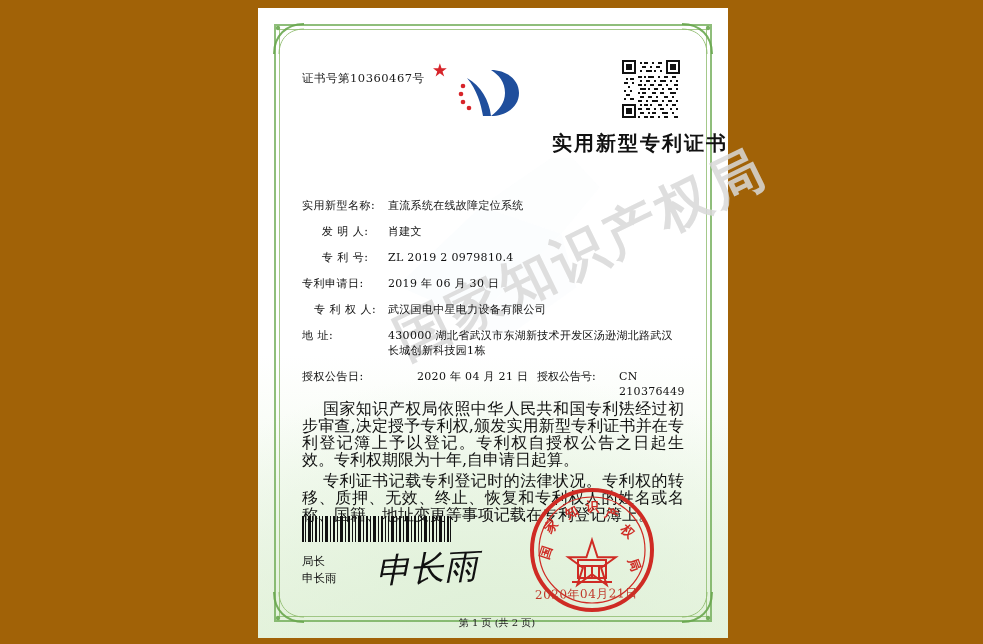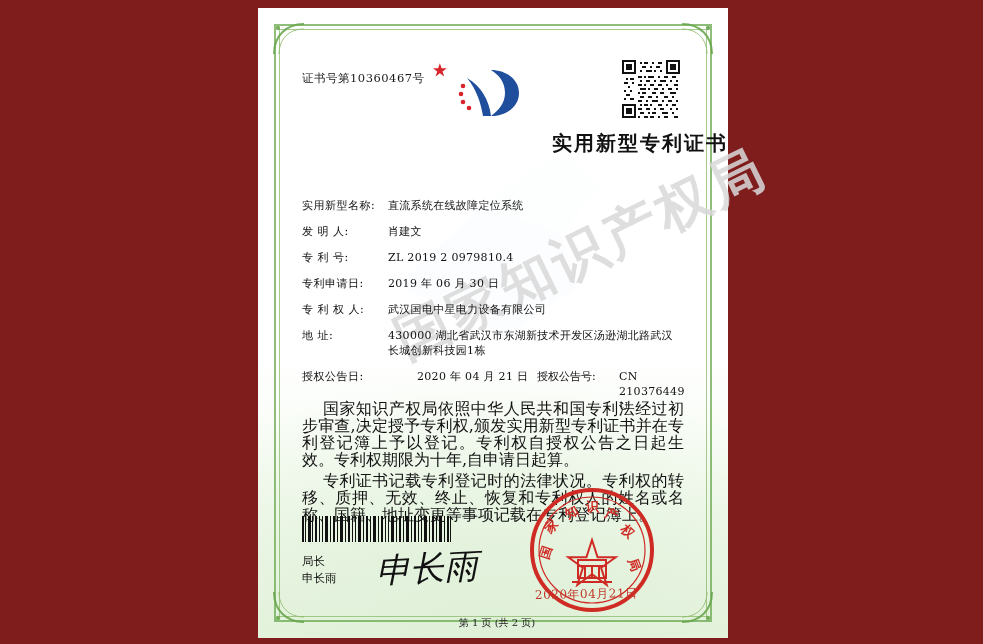--- a/index.html
+++ b/index.html
@@ -10,21 +10,21 @@
   body {
     width: 983px;
     height: 644px;
     font-family: "DejaVu Sans", "Liberation Sans", sans-serif;
     overflow: hidden;
   }
   .page {
     position: relative;
     width: 983px;
     height: 644px;
-    background: #7f1d1d;
+    background: #a16207;
   }
   
   .cert {
     position: absolute;
     left: 258px;
     top: 8px;
     width: 470px;
     height: 630px;
     background:
       radial-gradient(ellipse 120% 60% at 50% 100%, #dff0d8 0%, rgba(223,240,216,0.55) 35%, rgba(255,255,255,0) 70%),
@@ -149,21 +149,21 @@
   .row .val {
     flex: 1 1 auto;
     letter-spacing: 0.3px;
   }
   .row.two-col .val2-lbl {
     width: 82px;
     flex: 0 0 82px;
     white-space: nowrap;
   }
   .sp-lbl { letter-spacing: 6px; }
-  .sp-lbl3 { letter-spacing: 3px; }
+  .sp-lbl3 { letter-spacing: 3px; text-align: center; }
 
   
   .body-text {
     position: absolute;
     left: 44px;
     top: 392px;
     width: 382px;
     font-size: 16px;
     line-height: 17px;
     color: #111;

